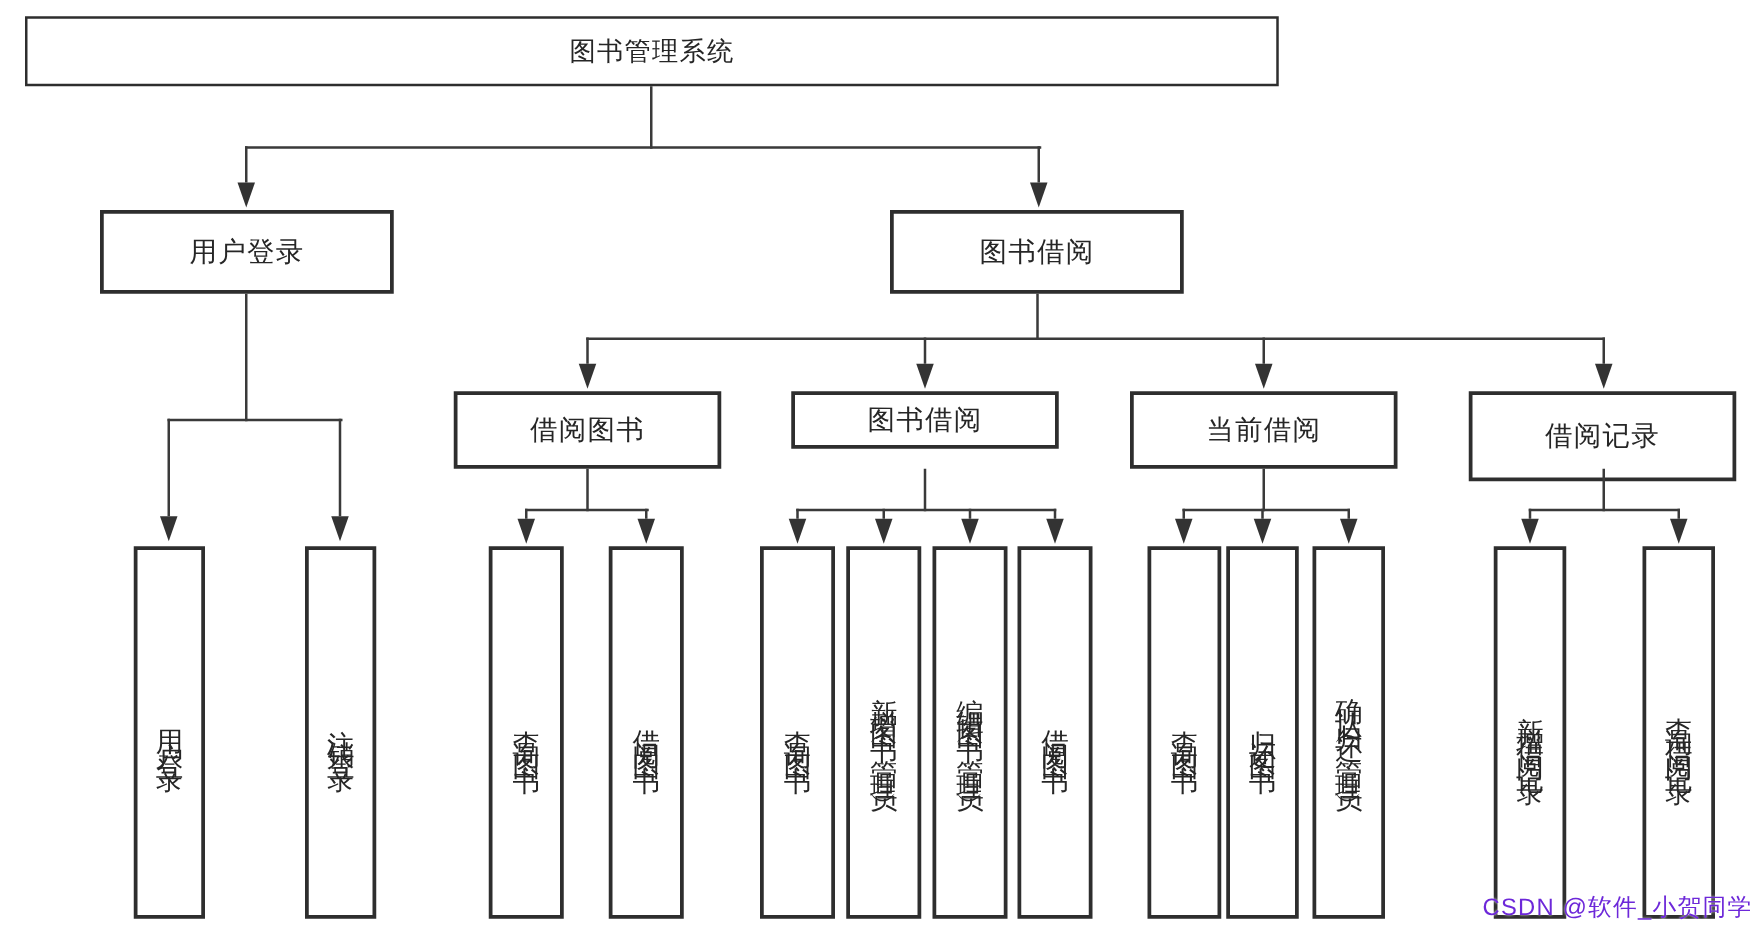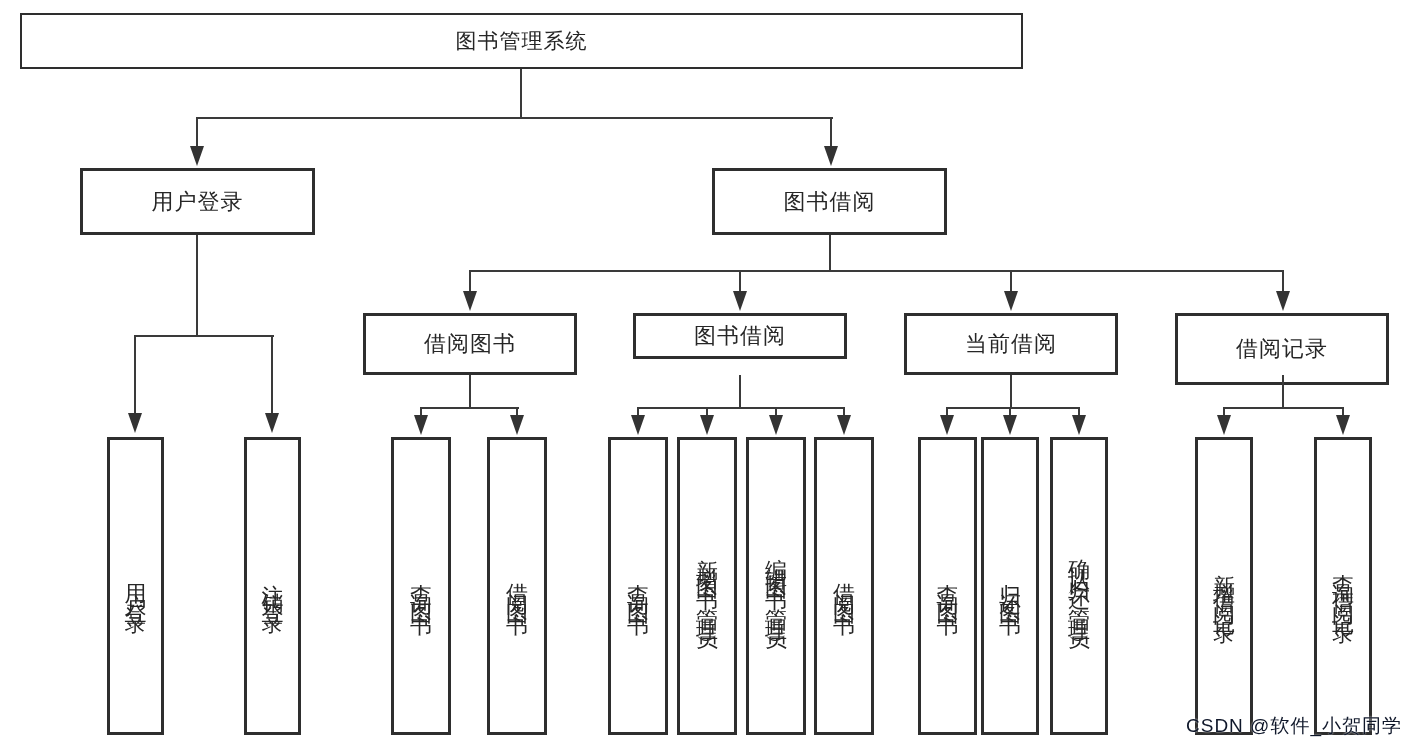--- a/index.html
+++ b/index.html
@@ -24,21 +24,21 @@
   }
   .hline{position:absolute;height:2px;background:#3a3a3a;}
   .vline{position:absolute;width:2px;background:#3a3a3a;}
   .ahead{
     position:absolute;width:0;height:0;
     border-left:7px solid transparent;border-right:7px solid transparent;
     border-top:20px solid #333333;
   }
   .watermark{
     position:absolute;left:1186px;top:713px;font-size:19px;letter-spacing:1px;
-    color:#0f172a;white-space:nowrap;text-shadow:0 0 2px #ffffff;
+    color:#6d28d9;white-space:nowrap;text-shadow:0 0 2px #ffffff;
   }
 </style>
 </head>
 <body>
 
 <div class="stage">
 
   <div class="node root" style="left:20px;top:13px;width:1003px;height:56px;">
     <span>图书管理系统</span>
   </div>

